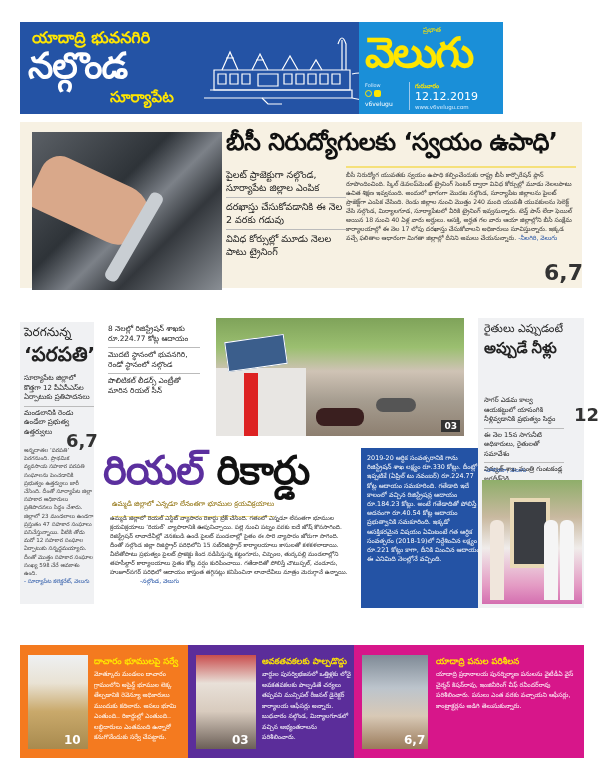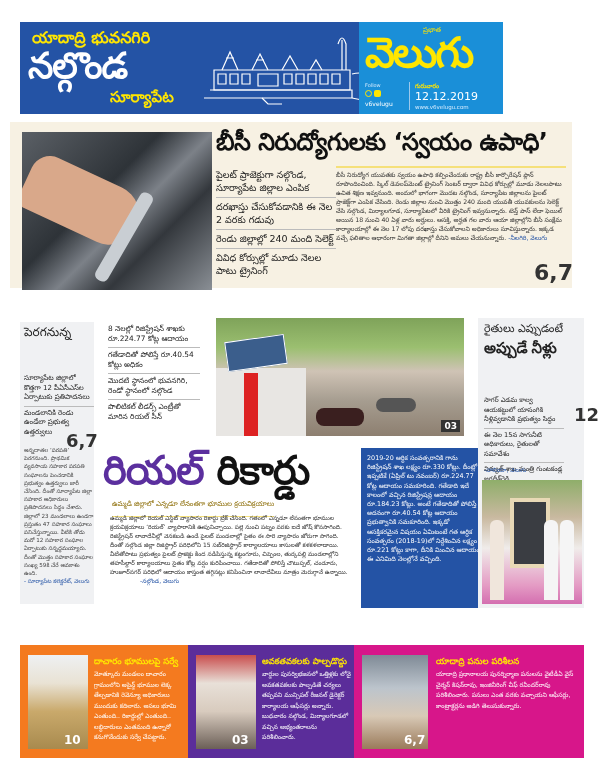--- a/index.html
+++ b/index.html
@@ -18,21 +18,21 @@
   .follow { left: 6px; top: 60px; color: #d6ecff; font-size: 5px; }
   .social { left: 6px; top: 68px; display: flex; gap: 2px; }
   .social span { width: 7px; height: 7px; border-radius: 2px; display: inline-block; }
   .handle { left: 6px; top: 78px; color: #fff; font-size: 6px; }
   .vline { left: 50px; top: 60px; width: 1px; height: 28px; background: #9bc8ec; }
   .weekday { left: 56px; top: 60px; color: #ffe600; font-size: 6px; font-weight: bold; }
   .date { left: 56px; top: 68px; color: #fff; font-size: 11px; }
   .site { left: 56px; top: 82px; color: #d6ecff; font-size: 5.5px; }
 
   
-  .top-story { left: 10px; top: 122px; width: 562px; height: 166px; background: #f7f1e3; }
+  .top-story { left: 20px; top: 122px; width: 562px; height: 166px; background: #f7f1e3; }
   .top-photo { left: 12px; top: 10px; width: 190px; height: 158px; background: linear-gradient(135deg,#5b6066 0%,#2e3338 40%,#7c8188 55%,#33373c 70%,#8a8f95 100%); overflow:hidden; }
   .top-photo .hand { position:absolute; left:0; top:40px; width:120px; height:60px; background:#d9a88a; border-radius:40px 60px 60px 20px; transform: rotate(25deg); }
   .top-photo .wrench { position:absolute; left:95px; top:55px; width:14px; height:100px; background:#c9ced3; border-radius:6px; transform: rotate(30deg); }
   .top-headline { left: 206px; top: 6px; font-size: 24px; font-weight: bold; white-space: nowrap; color:#111; letter-spacing:-0.5px; }
   .bullets-top { left: 206px; top: 44px; width: 120px; }
   .bullet { font-size: 9.5px; line-height: 13px; color:#222; padding: 2px 0 3px; border-bottom: 1px solid #bbb; }
   .bullet:last-child { border-bottom: none; }
   .top-body { left: 326px; top: 44px; width: 230px; font-size: 6.2px; line-height: 9px; color:#333; border-top: 2px solid #f5e07a; padding-top: 2px; }
   .credit { color: #2453a5; }
   .pageno { font-weight: bold; color: #333; font-size: 22px; }
@@ -126,46 +126,45 @@
 
 <div class="abs top-story">
   <div class="abs top-photo">
     <div class="hand"></div>
       <div class="wrench"></div>
   </div>
   <div class="abs top-headline">బీసీ నిరుద్యోగులకు ‘స్వయం ఉపాధి’</div>
   <div class="abs bullets-top">
     <div class="bullet">పైలట్ ప్రాజెక్టుగా నల్గొండ, సూర్యాపేట జిల్లాల ఎంపిక</div>
     <div class="bullet">దరఖాస్తు చేసుకోవడానికి ఈ నెల 2 వరకు గడువు</div>
-    <div class="bullet">రెండు జిల్లాల్లో 240 మంది సెలెక్ట్</div>
     <div class="bullet">వివిధ కోర్సుల్లో మూడు నెలల పాటు ట్రైనింగ్</div>
   </div>
   <div class="abs top-body">
     <span>బీసీ నిరుద్యోగ యువతకు స్వయం ఉపాధి కల్పించేందుకు రాష్ట్ర బీసీ కార్పొరేషన్ ప్లాన్ రూపొందించింది. స్కిల్ డెవలప్‌మెంట్ ట్రైనింగ్ సెంటర్ ద్వారా వివిధ కోర్సుల్లో మూడు నెలలపాటు ఉచిత శిక్షణ ఇవ్వనుంది. అందులో భాగంగా మొదట నల్గొండ, సూర్యాపేట జిల్లాలను పైలట్ ప్రాజెక్ట్‌గా ఎంపిక చేసింది. రెండు జిల్లాల నుంచి మొత్తం 240 మంది యువతీ యువకులను సెలెక్ట్ చేసి నల్గొండ, మిర్యాలగూడ, సూర్యాపేటలో వీరికి ట్రైనింగ్ ఇవ్వనున్నారు. టెన్త్ పాస్ లేదా ఫెయిల్ అయిన 18 నుంచి 40 ఏళ్ల వారు అర్హులు. ఆసక్తి, అర్హత గల వారు ఆయా జిల్లాల్లోని బీసీ సంక్షేమ కార్యాలయాల్లో ఈ నెల 17 లోపు దరఖాస్తు చేసుకోవాలని అధికారులు సూచిస్తున్నారు. ఇక్కడ వచ్చే ఫలితాల ఆధారంగా మిగతా జిల్లాల్లో దీనిని అమలు చేయనున్నారు.</span>
     <span class="credit">-నీలగిరి, వెలుగు</span>
   </div>
   <div class="abs pageno" style="left:524px;top:138px;">6,7</div>
 </div>
 
 <div class="abs left-col">
   <div class="abs left-kicker">పెరగనున్న</div>
+  <div class="abs left-head">‘పరపతి’</div>
   <div class="abs left-bul">
     <div class="bullet">సూర్యాపేట జిల్లాలో కొత్తగా 12 పీఏసీఎస్‌ల ఏర్పాటుకు ప్రతిపాదనలు</div>
     <div class="bullet">మండలానికి రెండు ఉండేలా ప్రభుత్వ ఉత్తర్వులు</div>
   </div>
   <div class="abs left-body">
     <span>అన్నదాతల ‘పరపతి’ పెరగనుంది. ప్రాథమిక వ్యవసాయ సహకార పరపతి సంఘాలను పెంచడానికి ప్రభుత్వం ఉత్తర్వులు జారీ చేసింది. దీంతో సూర్యాపేట జిల్లా సహకార అధికారులు ప్రతిపాదనలు సిద్ధం చేశారు. జిల్లాలో 23 మండలాలు ఉండగా ప్రస్తుతం 47 సహకార సంఘాలు పనిచేస్తున్నాయి. వీటికి తోడు మరో 12 సహకార సంఘాల ఏర్పాటుకు సన్నద్ధమయ్యారు. దీంతో మొత్తం సహకార సంఘాల సంఖ్య 59కి చేరే అవకాశం ఉంది.</span><br>
     <span class="credit">- సూర్యాపేట కలెక్టరేట్, వెలుగు</span>
   </div>
 </div>
 <div class="abs pageno" style="left:66px;top:430px;font-size:18px;">6,7</div>
 
 <div class="abs mid-bul">
   <div class="bullet">8 నెలల్లో రిజిస్ట్రేషన్ శాఖకు రూ.224.77 కోట్ల ఆదాయం</div>
-  <div class="bullet">గతేడాదితో పోలిస్తే రూ.40.54 కోట్లు అధికం</div>
   <div class="bullet">మొదటి స్థానంలో భువనగిరి, రెండో స్థానంలో నల్గొండ</div>
   <div class="bullet">పొలిటికల్ లీడర్స్ ఎంట్రీతో మారిన రియల్ సీన్</div>
 </div>
 <div class="abs mid-photo">
   <div class="wall"></div>
     <div class="red"></div>
     <div class="board"></div>
     <div class="bike1"></div>
     <div class="bike2"></div>
   <span class="abs num-badge" style="right:4px;bottom:4px;">03</span>

